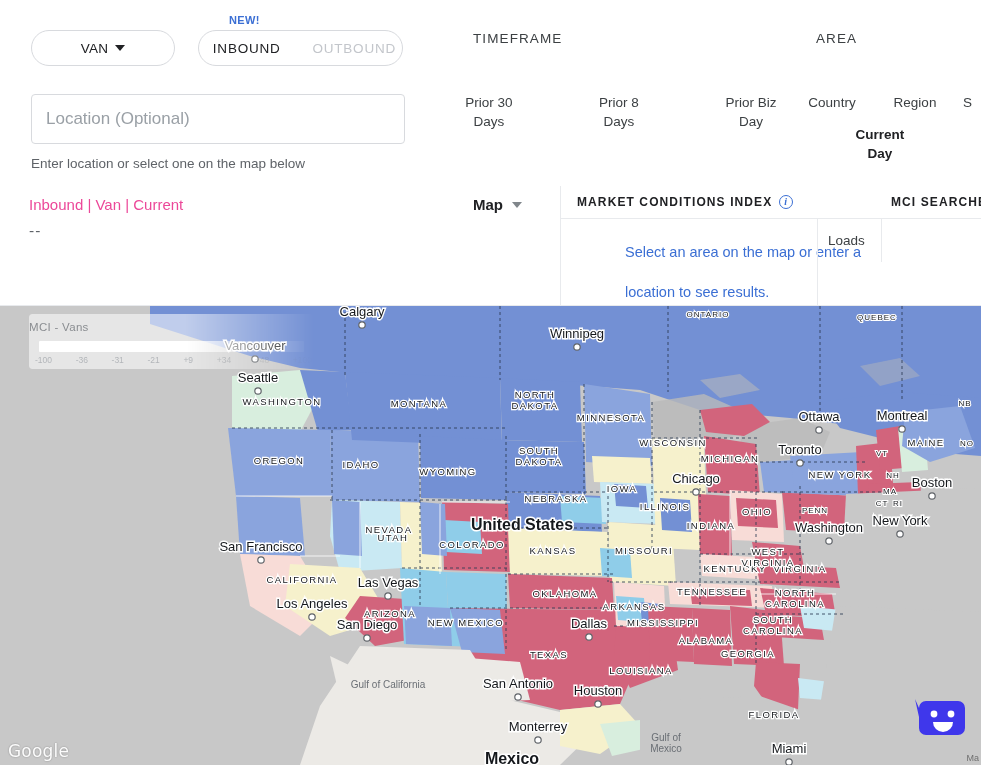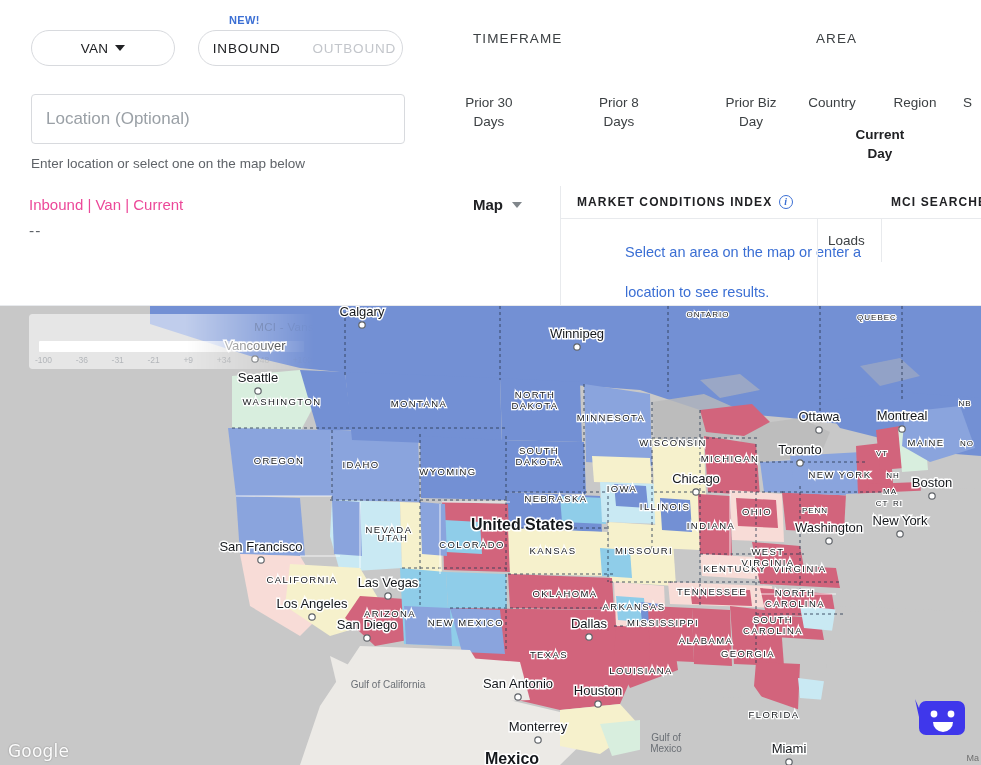--- a/index.html
+++ b/index.html
@@ -156,22 +156,22 @@
   .map-svg { position: absolute; left: 0; top: 0; width: 981px; height: 459px; }
 
   .legend {
     position: absolute; left: 29px; top: 8px; width: 285px; height: 55px;
     background: rgba(255,255,255,0.55); border-radius: 3px;
     -webkit-mask-image: linear-gradient(to right, rgba(0,0,0,1) 0%, rgba(0,0,0,1) 55%, rgba(0,0,0,0) 100%);
     mask-image: linear-gradient(to right, rgba(0,0,0,1) 0%, rgba(0,0,0,1) 55%, rgba(0,0,0,0) 100%);
     z-index: 8; pointer-events: none;
   }
   .legend-title {
-    position: absolute; left: 16px; right: 0; top: 7px;
-    text-align: right; font-size: 11.5px; color: #8a8d91; letter-spacing: .3px;
+    position: absolute; left: 0; right: 0; top: 7px;
+    text-align: left; font-size: 11.5px; color: #8a8d91; letter-spacing: .3px;
   }
   .legend-bar {
     position: absolute; left: 10px; top: 27px; width: 265px; height: 11px;
     background: #ffffff; border-radius: 1px;
   }
   .legend-ticks {
     position: absolute; left: 6px; top: 41px; width: 277px;
     display: flex; justify-content: space-between;
   }
   .legend-ticks span { font-size: 8.5px; color: #b3b6ba; }

